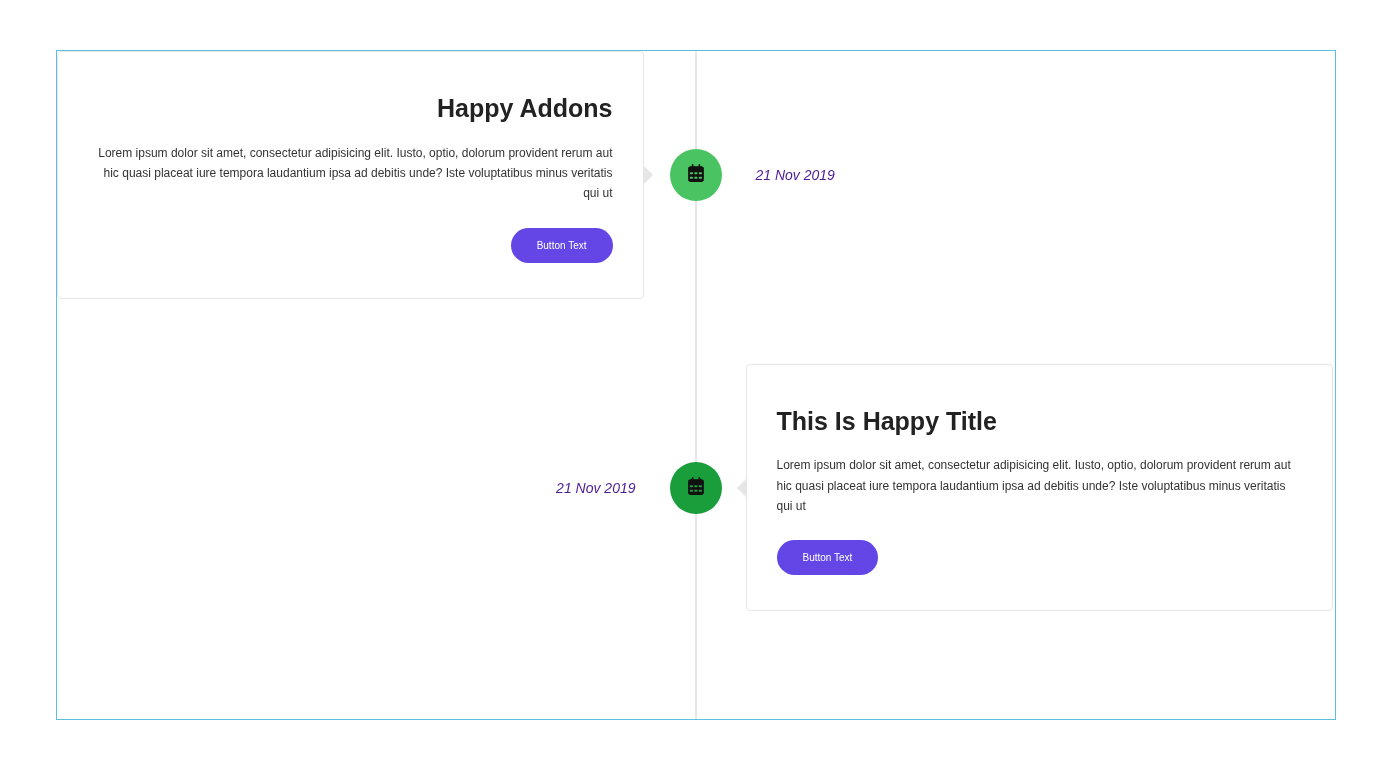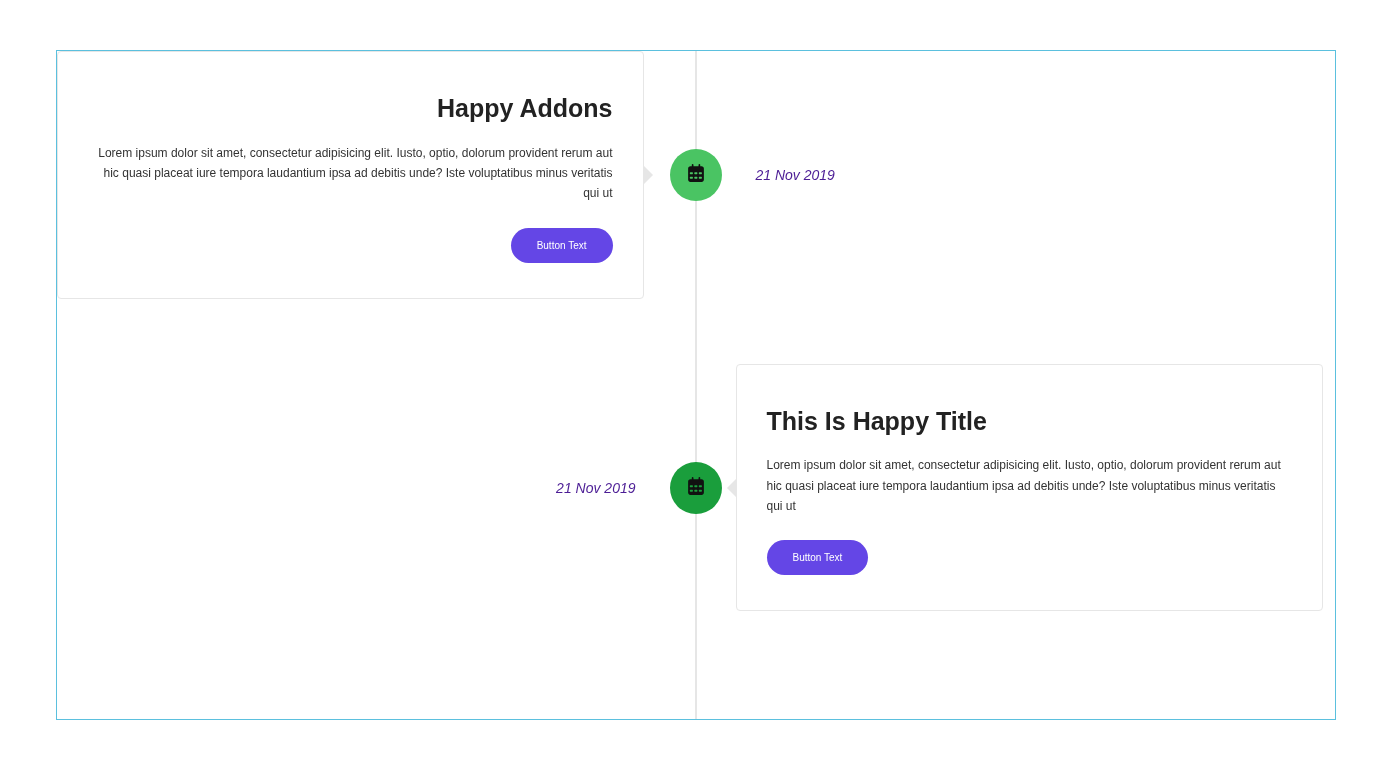--- a/index.html
+++ b/index.html
@@ -41,21 +41,21 @@
       padding: 40px 30px 35px;
       background: #fff;
       position: relative;
     }
     .item-left .content-card {
       text-align: right;
       margin-right: 60px;
     }
     .item-right .content-card {
       margin-left: auto;
-      margin-right: 12px;
+      margin-right: 2px;
       text-align: left;
     }
     .item-right .side-spacer {
       width: calc(50% - 52px);
     }
     .card-title {
       font-size: 25px;
       font-weight: 600;
       color: #222;
       margin-bottom: 18px;

